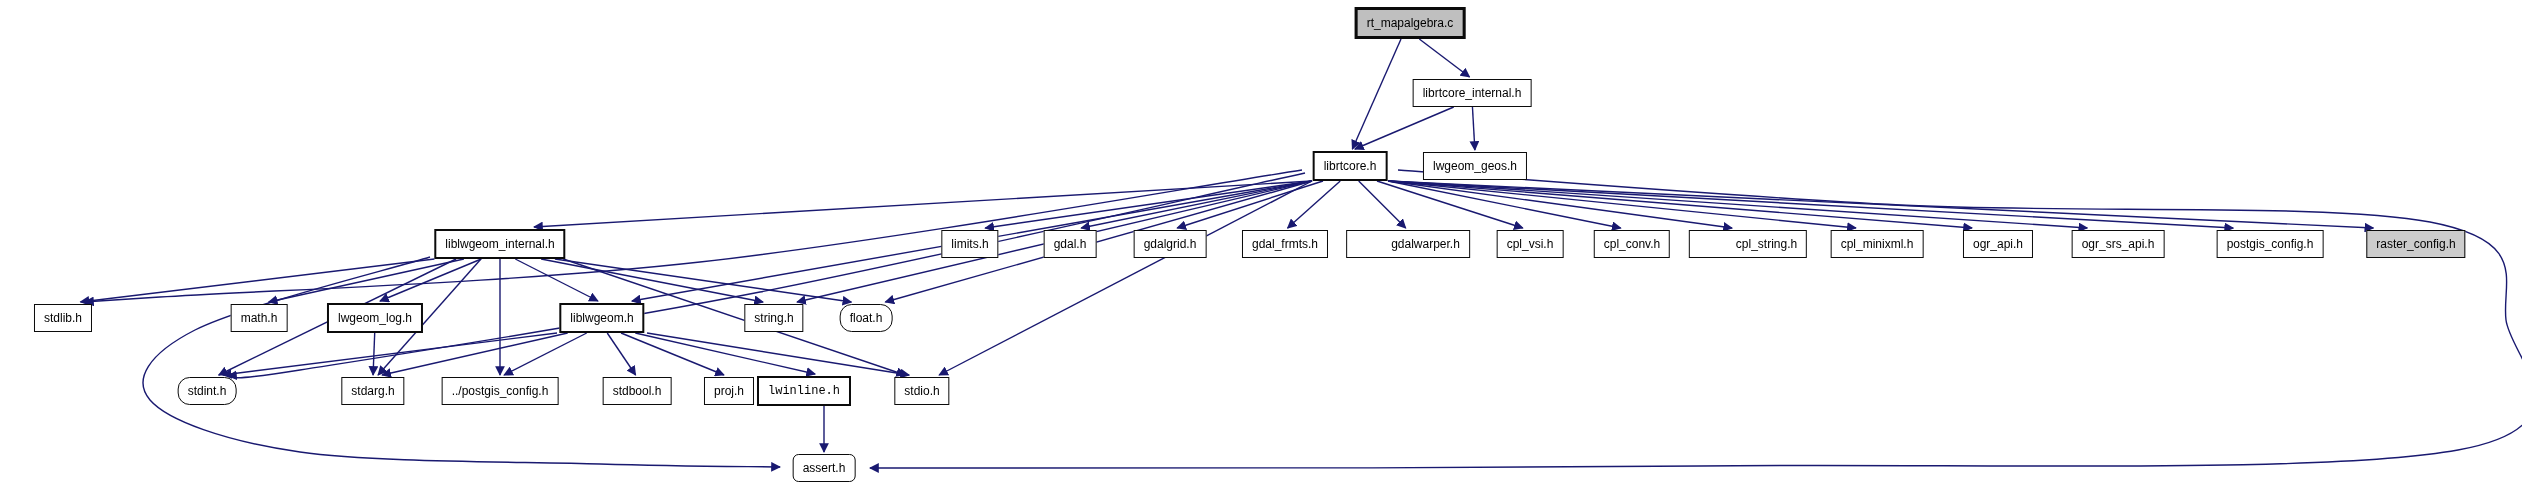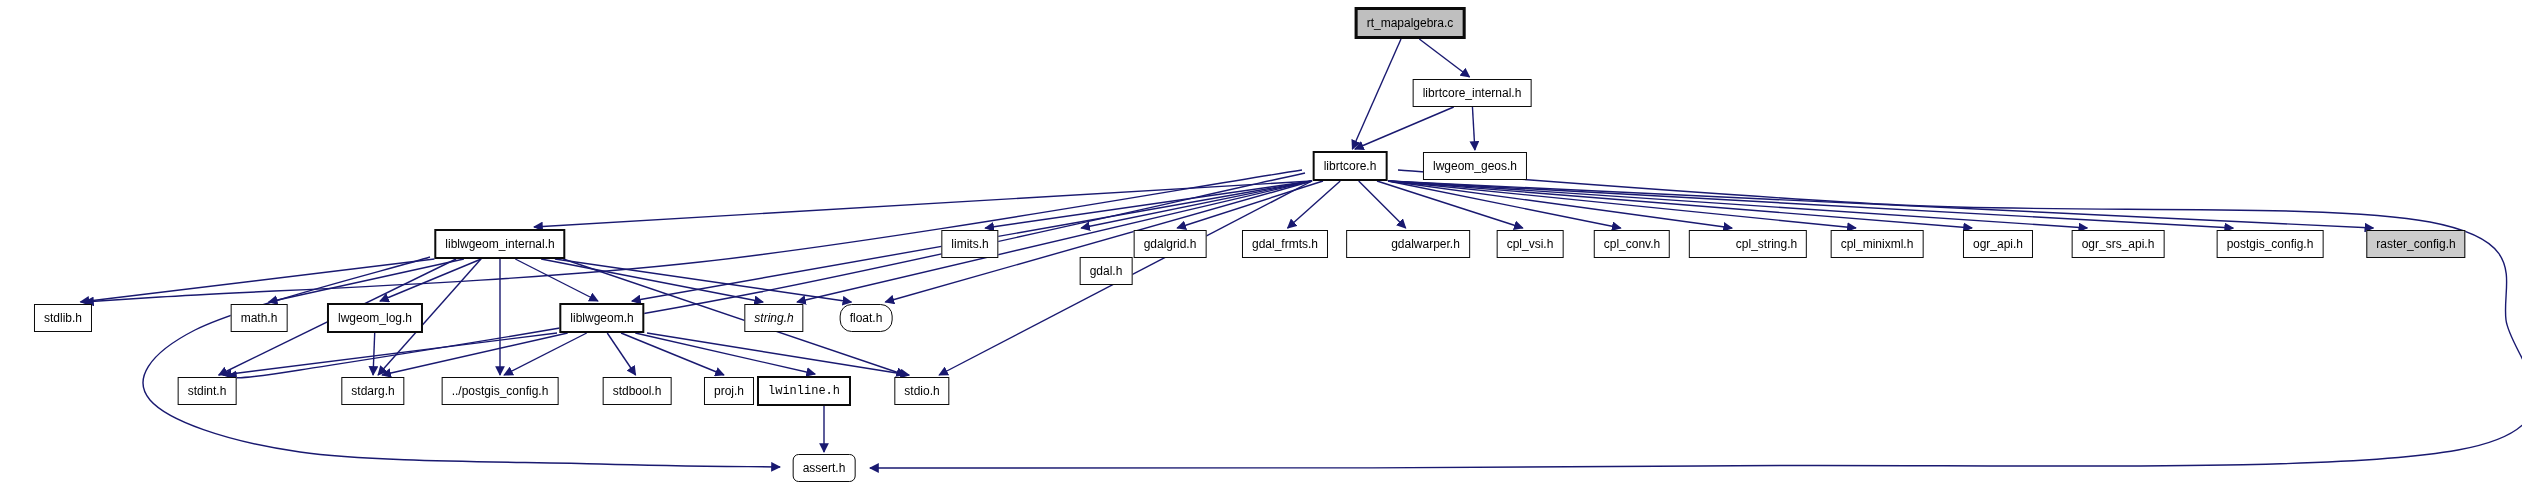--- a/index.html
+++ b/index.html
@@ -102,39 +102,39 @@
       <path d="M647,333 L909.2,375" fill="none" stroke="#191970" stroke-width="1.4" marker-end="url(#arrowhead)"></path>
       <path d="M824,406 L824,452" fill="none" stroke="#191970" stroke-width="1.4" marker-end="url(#arrowhead)"></path>
     </svg>
   <div id="node-layer">
       <div class="node root" style="left: 1410px; top: 23px;">rt_mapalgebra.c</div>
       <div class="node plain" style="left: 1472px; top: 93px;">librtcore_internal.h</div>
       <div class="node bold" style="left: 1350px; top: 166px;">librtcore.h</div>
       <div class="node plain" style="left: 1475px; top: 166px;">lwgeom_geos.h</div>
       <div class="node bold" style="left: 500px; top: 244px;">liblwgeom_internal.h</div>
       <div class="node plain" style="left: 970px; top: 244px;">limits.h</div>
-      <div class="node plain" style="left: 1106px; top: 244px; margin-top: 27px;">gdal.h</div>
+      <div class="node plain" style="left: 1070px; top: 244px;">gdal.h</div>
       <div class="node plain" style="left: 1170px; top: 244px;">gdalgrid.h</div>
       <div class="node plain" style="left: 1285px; top: 244px;">gdal_frmts.h</div>
       <div class="node plain" style="left: 1408px; top: 244px; padding-left: 44px;">gdalwarper.h</div>
       <div class="node plain" style="left: 1530px; top: 244px;">cpl_vsi.h</div>
       <div class="node plain" style="left: 1632px; top: 244px;">cpl_conv.h</div>
       <div class="node plain" style="left: 1748px; top: 244px; padding-left: 46px;">cpl_string.h</div>
       <div class="node plain" style="left: 1877px; top: 244px;">cpl_minixml.h</div>
       <div class="node plain" style="left: 1998px; top: 244px;">ogr_api.h</div>
       <div class="node plain" style="left: 2118px; top: 244px;">ogr_srs_api.h</div>
       <div class="node plain" style="left: 2270px; top: 244px;">postgis_config.h</div>
       <div class="node grey" style="left: 2416px; top: 244px;">raster_config.h</div>
       <div class="node plain" style="left: 63px; top: 318px;">stdlib.h</div>
       <div class="node plain" style="left: 259px; top: 318px;">math.h</div>
       <div class="node bold" style="left: 375px; top: 318px;">lwgeom_log.h</div>
       <div class="node bold" style="left: 602px; top: 318px;">liblwgeom.h</div>
-      <div class="node plain" style="left: 774px; top: 318px; font-style: italic;">string.h</div>
+      <div class="node plain" style="left: 774px; top: 318px;">string.h</div>
       <div class="node plain" style="left: 866px; top: 318px; border-radius: 12px;">float.h</div>
-      <div class="node plain" style="left: 207px; top: 391px;">stdint.h</div>
+      <div class="node plain" style="left: 207px; top: 391px; border-radius: 12px;">stdint.h</div>
       <div class="node plain" style="left: 373px; top: 391px;">stdarg.h</div>
       <div class="node plain" style="left: 500px; top: 391px;">../postgis_config.h</div>
       <div class="node plain" style="left: 637px; top: 391px;">stdbool.h</div>
       <div class="node plain" style="left: 729px; top: 391px;">proj.h</div>
       <div class="node bold" style="left: 804px; top: 391px; font-family: Liberation Mono, monospace;">lwinline.h</div>
       <div class="node plain" style="left: 922px; top: 391px;">stdio.h</div>
       <div class="node plain" style="left: 824px; top: 468px; border-radius: 6px;">assert.h</div>
     </div>
 </div>
 

